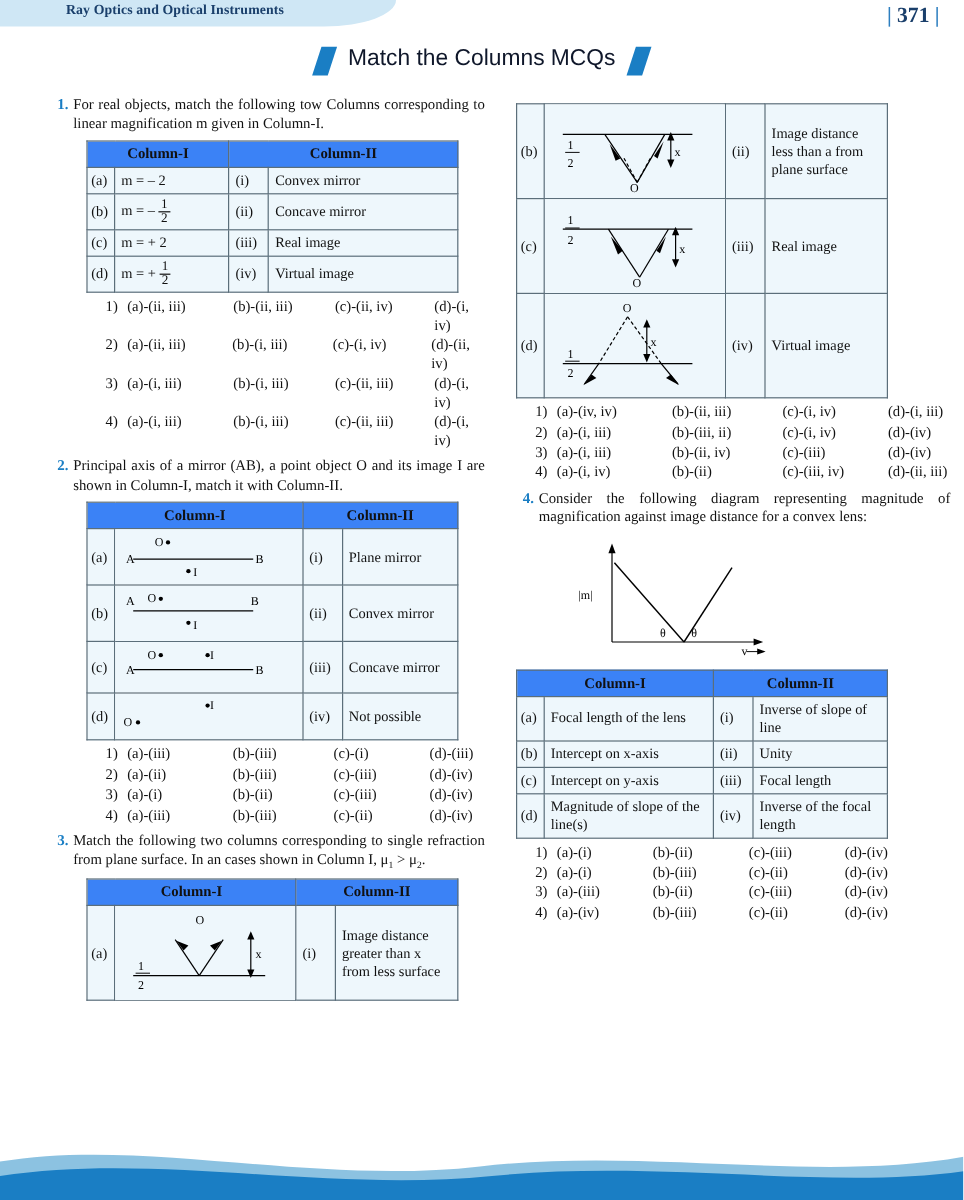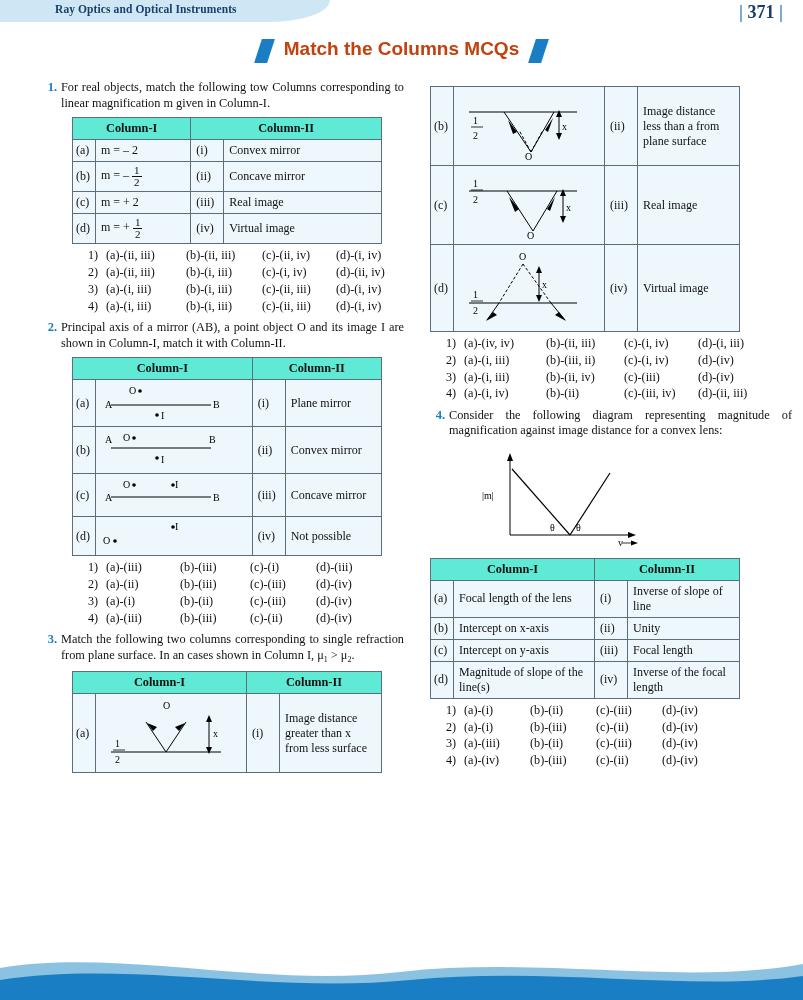--- a/index.html
+++ b/index.html
@@ -31,21 +31,21 @@
     font-size:18px;font-weight:bold;color:#1a3f6b;
   }
   .hdr-page .bar{color:#2e7fc0;font-weight:bold;}
 
   .title-wrap{
     position:absolute;left:0;top:38px;width:803px;height:30px;
     text-align:center;
   }
   .title-inner{display:inline-block;position:relative;}
   .mcq-title{
-    font-size:19px;font-weight:bold;color:#c2410c;
+    font-size:19px;font-weight:normal;color:#0f172a;
     font-family:"Liberation Sans", sans-serif;
     padding:0 22px;
   }
   .slash{
     position:absolute;top:1px;width:13px;height:24px;
     background:#1a7ec4;transform:skewX(-18deg);
   }
   .slash.l{left:-4px;}
   .slash.r{right:-4px;}
 
@@ -62,36 +62,36 @@
   .qtext{
     font-size:12.3px;line-height:1.28;text-align:justify;flex:1;
   }
 
   
   table.mt{
     border-collapse:collapse;width:310px;margin:6px 0 4px 30px;
     font-size:12px;
   }
   table.mt th{
-    background:#5eead4;border:1px solid #5b6e7a;
+    background:#3b82f6;border:1px solid #5b6e7a;
     font-weight:bold;text-align:center;padding:3px 2px;font-size:12.3px;
   }
   table.mt td{
     border:1px solid #5b6e7a;padding:3px 5px;vertical-align:middle;
     background:#eef7fc;
   }
   table.mt td.lab{width:16px;text-align:left;padding:3px 3px;background:#eef7fc;}
   table.mt td.rom{width:22px;text-align:left;background:#eef7fc;}
   table.mt td.wide{background:#eef7fc;}
 
   
   .opts{margin:3px 0 6px 46px;font-size:12.2px;}
   .opt{display:flex;margin-bottom:1.5px;line-height:1.25;}
   .opt .on{width:18px;flex:0 0 18px;}
-  .opt .oitems{display:flex;gap:4px;justify-content:center;}
+  .opt .oitems{display:flex;gap:18px;justify-content:center;}
   .opt .oi{display:inline-block;}
   .opt .oi.w1{width:76px;}
   .opt .oi.w2{width:72px;}
   .opt .oi.w3{width:70px;}
 
   .opts.tight .oi.w1{width:70px;}
   .opts.tight .oi.w2{width:66px;}
   .opts.tight .oi.w3{width:62px;}
 
   

